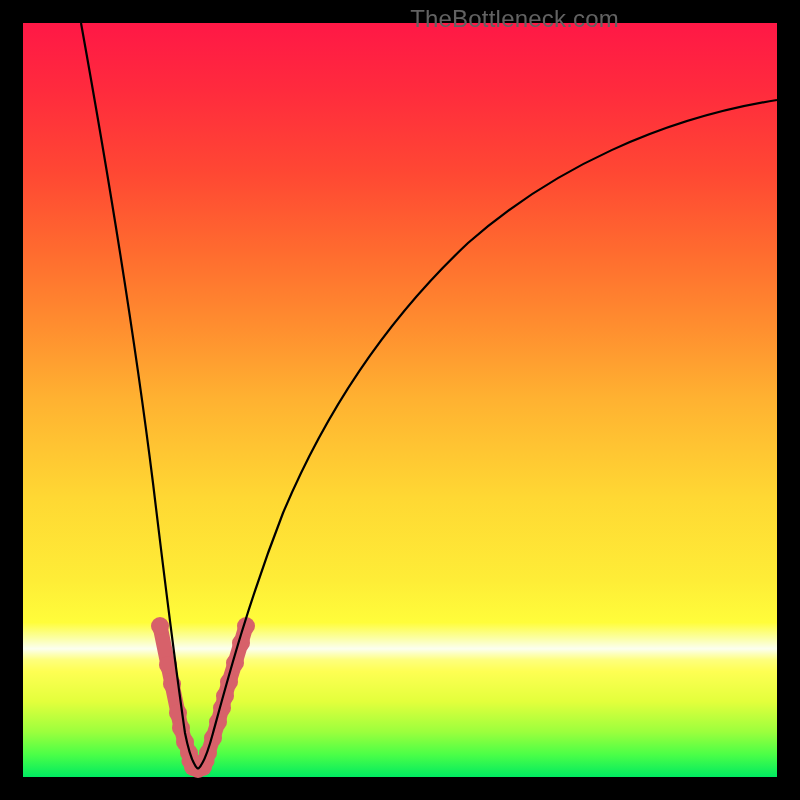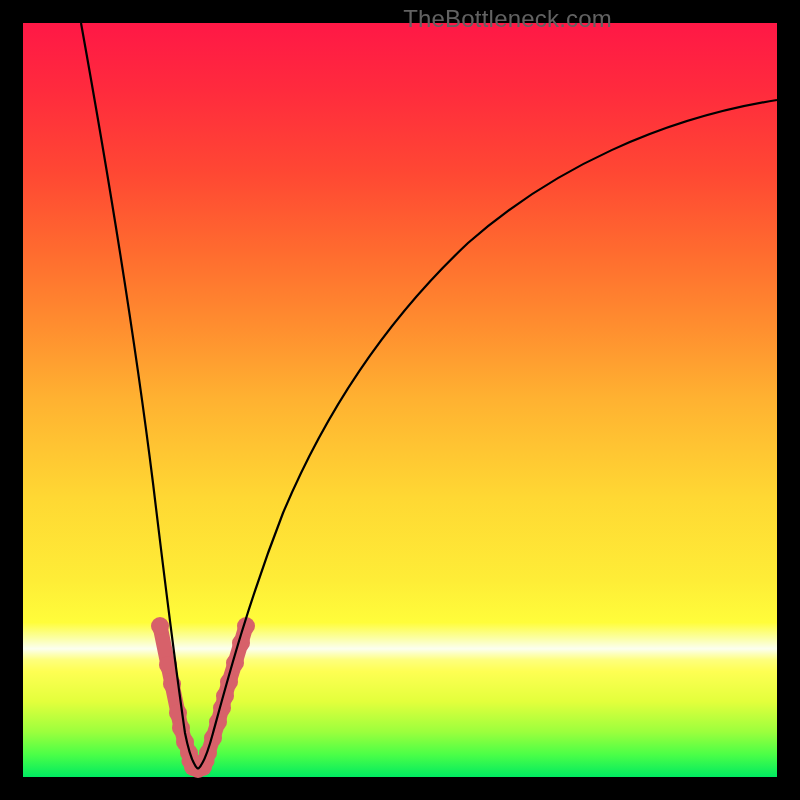--- a/index.html
+++ b/index.html
@@ -9,20 +9,21 @@
     height: 800px;
     overflow: hidden;
     background: #000;
     font-family: Arial, Helvetica, sans-serif;
   }
   .frame {
     position: relative;
     width: 640px;
     height: 800px;
     background: #000;
+    padding-left: 7px;
   }
   .plot-area {
     position: absolute;
     left: 23px;
     top: 23px;
     width: 754px;
     height: 754px;
     
     background: linear-gradient(
       to bottom,

